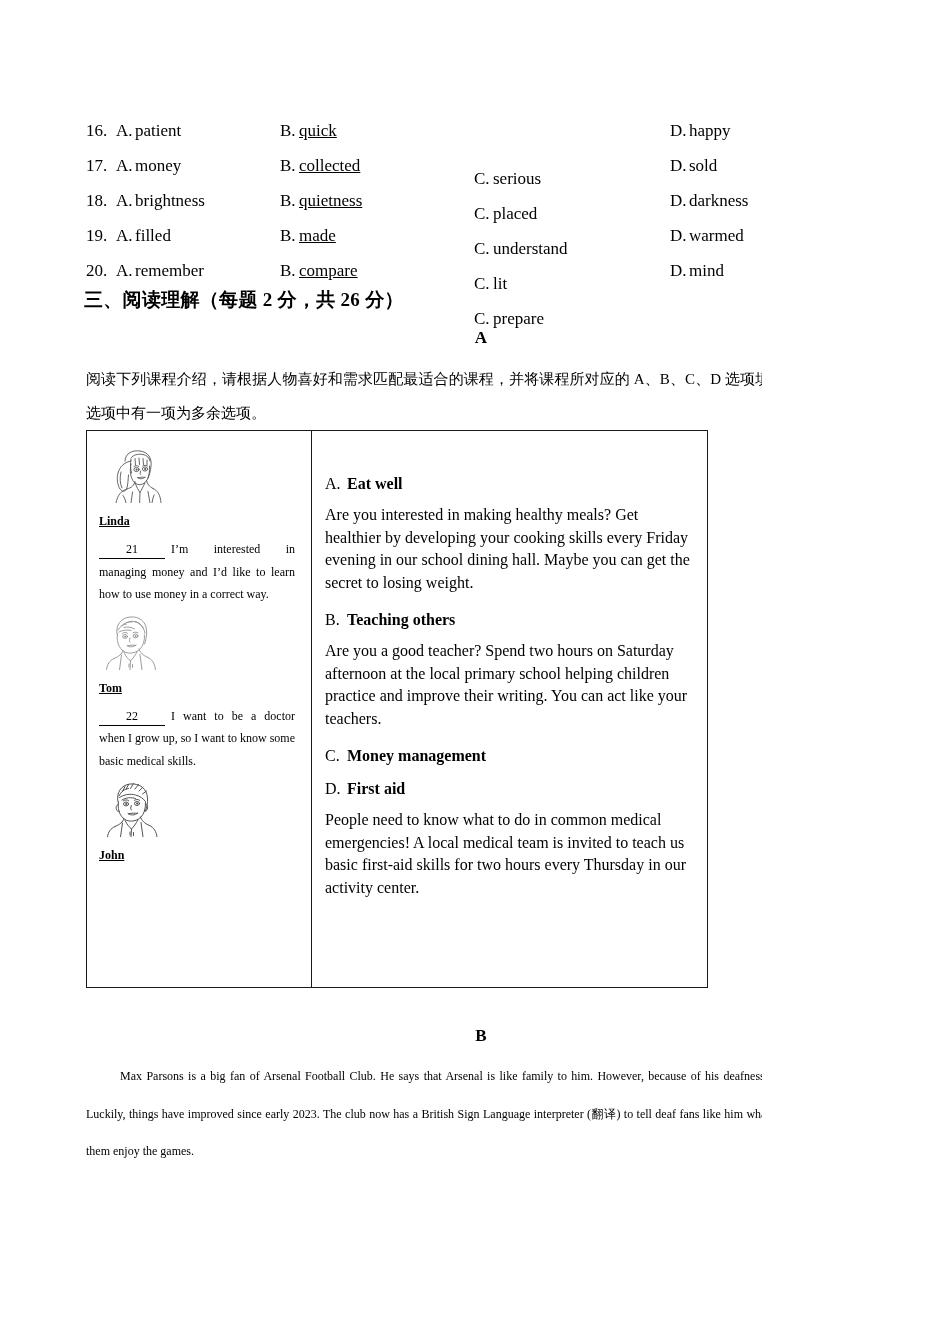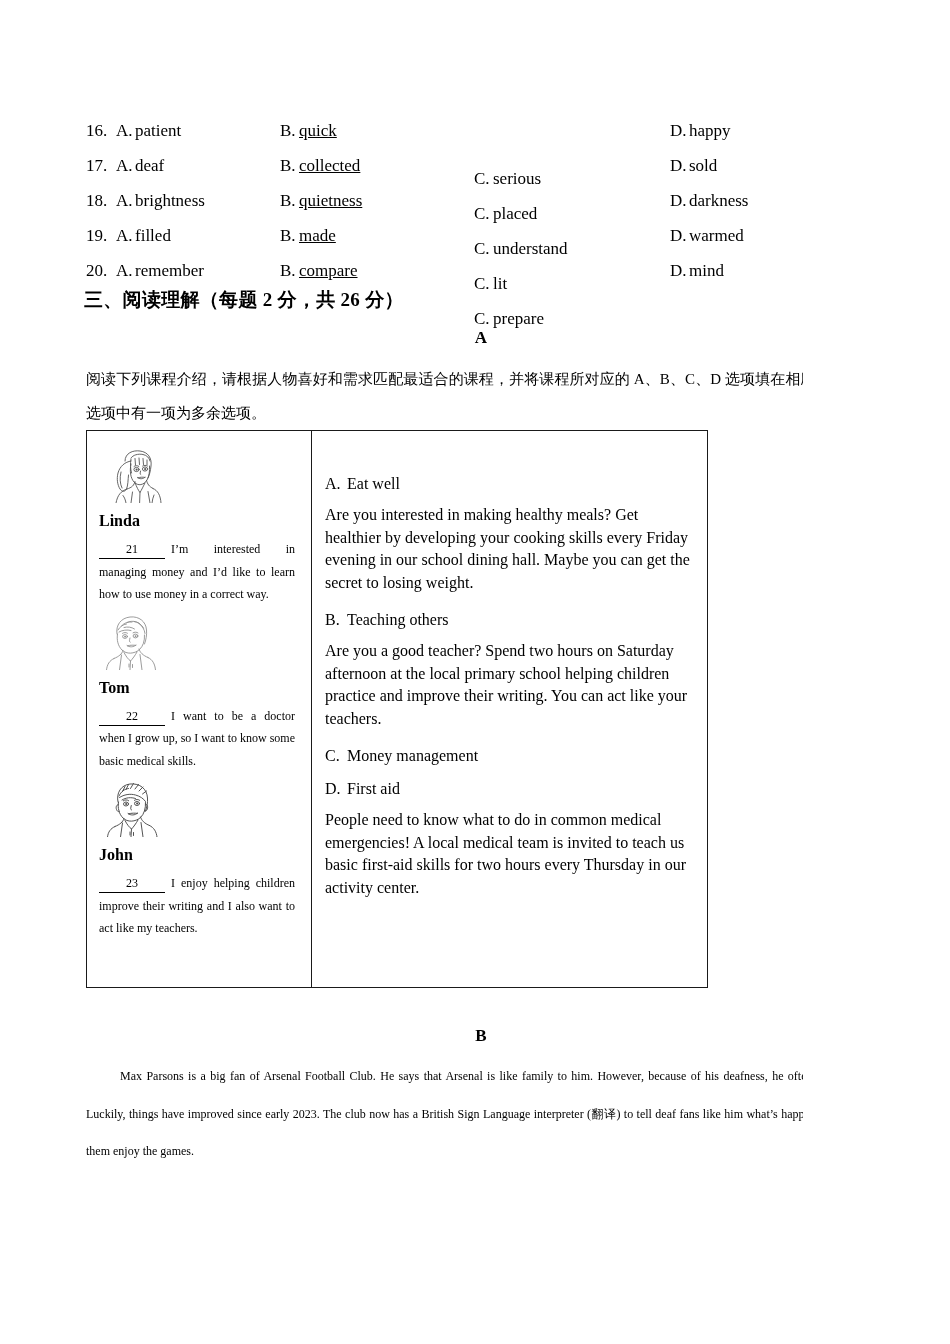--- a/index.html
+++ b/index.html
@@ -15,21 +15,20 @@
     color: #000000;
     -webkit-font-smoothing: antialiased;
   }
 
   .page {
     position: absolute;
     left: 0; top: 0;
     width: 762px;
     height: 1344px;
     overflow: hidden;
-    padding-left: 41px;
   }
 
   
   .mc-block {
     position: absolute;
     left: 86px;
     top: 113px;
     width: 790px;
   }
   .mc-row {
@@ -108,24 +107,25 @@
     flex: 1;
     box-sizing: border-box;
     padding: 40px 12px 6px 13px;
   }
 
   .avatar {
     display: block;
     margin: 4px 0 2px 6px;
   }
   .person-name {
-    font-size: 16px;
+    font-size: 12px;
     font-weight: bold;
     margin: 4px 0 7px 0;
     line-height: 20px;
+    text-decoration: underline;
   }
   .person-text {
     font-size: 12px;
     line-height: 22.5px;
     text-align: justify;
     margin: 0 4px 8px 0;
   }
   .blank {
     display: inline-block;
     width: 66px;
@@ -144,21 +144,21 @@
     line-height: 26px;
     margin: 0 0 7px 0;
     white-space: nowrap;
   }
   .course-title .ckey {
     font-weight: normal;
     display: inline-block;
     min-width: 22px;
   }
   .course-title .cname {
-    font-weight: normal;
+    font-weight: bold;
     margin-top: 36px;
   }
   .course-body {
     font-size: 16px;
     line-height: 22.5px;
     margin: 0 0 13px 0;
     text-align: left;
   }
 
   
@@ -183,21 +183,21 @@
     <div class="mc-row">
       <span class="mc-num">16.</span>
       <span class="mc-opt mc-a"><span class="lt">A.</span><span>patient</span></span>
       <span class="mc-opt mc-b"><span class="lt">B.</span><span>quick</span></span>
       <span class="mc-opt mc-c"><span class="lt">C.</span><span>serious</span></span>
       <span class="mc-opt mc-d"><span class="lt">D.</span><span>happy</span></span>
     </div>
 
     <div class="mc-row">
       <span class="mc-num">17.</span>
-      <span class="mc-opt mc-a"><span class="lt">A.</span><span>deaf</span></span>
+      <span class="mc-opt mc-a"><span class="lt">A.</span><span>money</span></span>
       <span class="mc-opt mc-b"><span class="lt">B.</span><span>collected</span></span>
       <span class="mc-opt mc-c"><span class="lt">C.</span><span>placed</span></span>
       <span class="mc-opt mc-d"><span class="lt">D.</span><span>sold</span></span>
     </div>
 
     <div class="mc-row">
       <span class="mc-num">18.</span>
       <span class="mc-opt mc-a"><span class="lt">A.</span><span>brightness</span></span>
       <span class="mc-opt mc-b"><span class="lt">B.</span><span>quietness</span></span>
       <span class="mc-opt mc-c"><span class="lt">C.</span><span>understand</span></span>
@@ -333,21 +333,20 @@
           <path d="M44.5 45.5 C49 47.5, 51.5 52, 52 57"></path>
           <path d="M20 40.5 C22 44.5, 24.5 47.5, 26.5 49 C28.5 47, 31 43.5, 33 40"></path>
           <path d="M26.5 49 L26 57"></path>
           <path d="M17.5 43 L15.5 57"></path>
           <path d="M36 42.5 L38 57"></path>
           <path d="M25 52 L25 55"></path>
           <path d="M28.5 52.5 L28.5 55.5"></path>
         </svg>
       </span>
       <div class="person-name">John</div>
-      <p class="person-text"><span class="blank">23</span><span>I enjoy helping children improve their writing and I also want to act like my teachers.</span></p>
 
     </div>
 
     <div class="col-right">
 
       <div class="course">
         <div class="course-title"><span class="ckey">A.</span><span class="cname">Eat well</span></div>
         <p class="course-body">Are you interested in making healthy meals? Get healthier by developing your cooking skills every Friday evening in our school dining hall. Maybe you can get the secret to losing weight.</p>
       </div>
 

